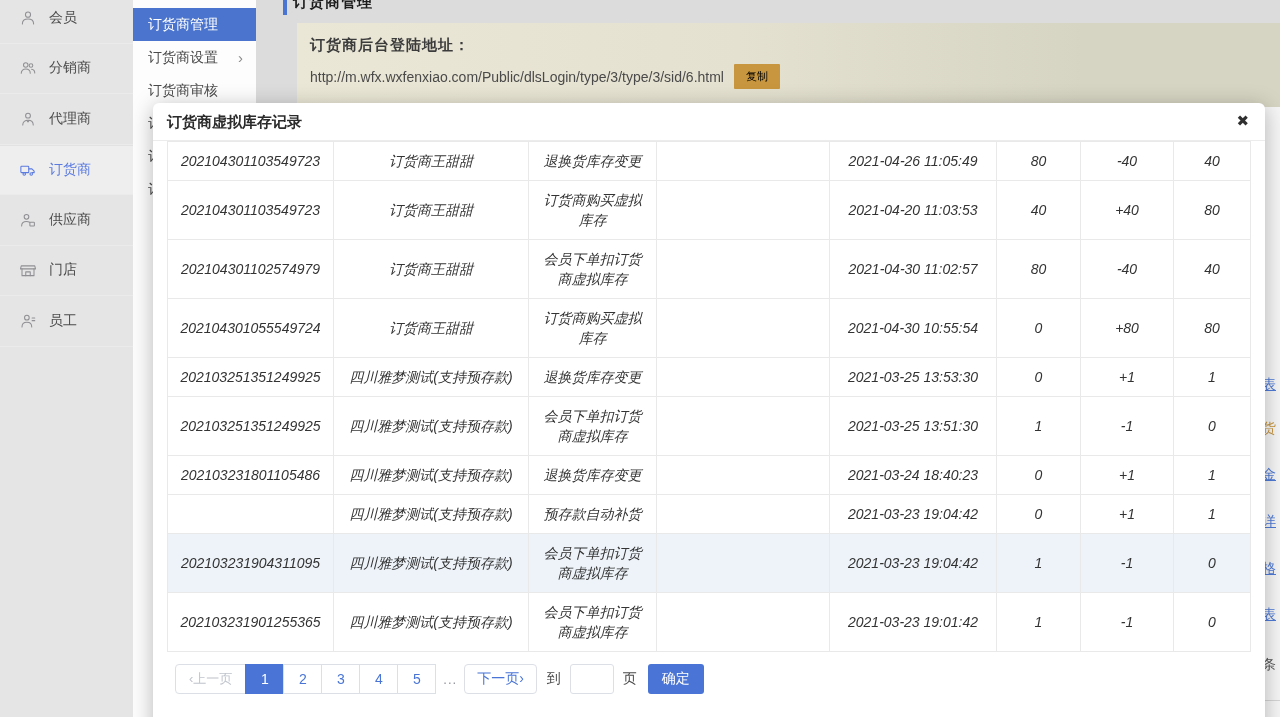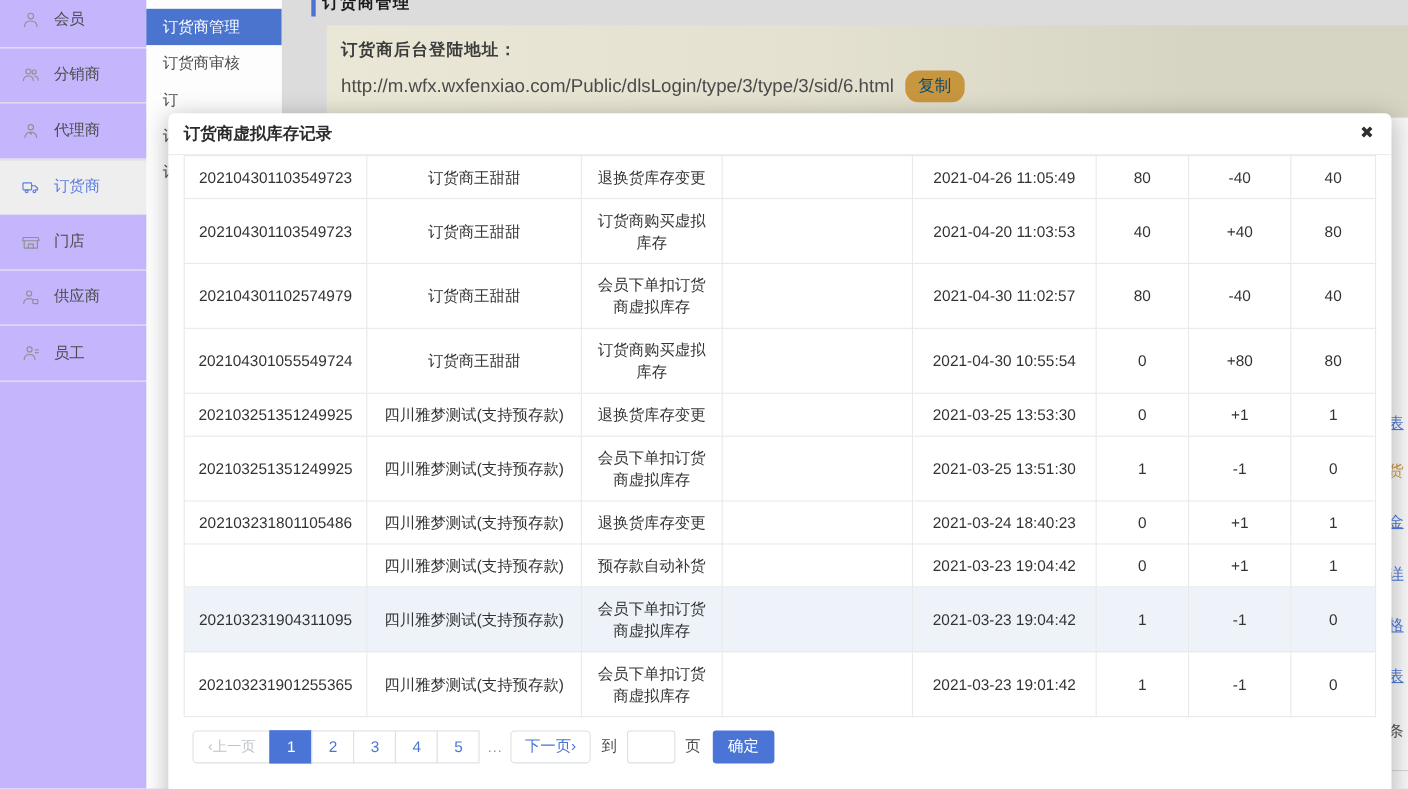--- a/index.html
+++ b/index.html
@@ -1,54 +1,54 @@
 <!DOCTYPE html>
 <html><head>
 <meta charset="utf-8">
 <style>
   * { margin:0; padding:0; box-sizing:border-box; }
   html,body { width:1280px; height:717px; overflow:hidden; font-family:"Liberation Sans","DejaVu Sans",sans-serif; background:#fff; position:relative; }
 
   
-  .sidebar { position:absolute; left:0; top:0; width:161px; height:717px; background:#c4b5fd; border-right:1px solid #e3e3e4; z-index:1; }
+  .sidebar { position:absolute; left:0; top:0; width:161px; height:717px; background:#e5e5e5; border-right:1px solid #e3e3e4; z-index:1; }
   .side-list { margin-top:-7px; }
   .side-item { height:50.5px; display:flex; align-items:center; padding-left:19px; gap:12px; color:#4b4b4b; font-size:14px; border-bottom:1px solid #ebebec; cursor:pointer; }
   .side-item .ic { width:18px; height:18px; display:flex; align-items:center; }
   .side-item svg { width:18px; height:18px; stroke:#909094; fill:none; stroke-width:1.4; stroke-linecap:round; stroke-linejoin:round; }
   .side-item.active { color:#5b7be0; background:#eeeeef; border-top:1px solid #e2e2e3; }
   .side-item.active svg { stroke:#5b7be0; }
 
   
   .submenu { position:absolute; left:133px; top:0; width:123px; height:717px; background:#fdfdfd; padding-top:8px; z-index:2; }
   .sub-item { height:33px; display:flex; align-items:center; padding-left:15px; font-size:14px; color:#4a4a4a; position:relative; cursor:pointer; white-space:nowrap; }
   .sub-item.active { background:#4a74cd; color:#fff; }
   .sub-item .arrow { position:absolute; right:13px; color:#8a8a8a; font-size:15px; top:50%; transform:translateY(-54%); }
 
   
   .content { position:absolute; left:256px; top:0; width:1024px; height:717px; background:#dcdcdd; z-index:1; }
   .title-bar { position:absolute; left:27px; top:0; width:4px; height:15px; background:#4a74d4; }
   .page-title { position:absolute; left:37px; top:-7px; font-size:15px; font-weight:bold; color:#1c1c1c; letter-spacing:1px; }
   .login-box { position:absolute; left:41px; top:23px; right:0; height:84px; background:linear-gradient(90deg,#eae7d6 0%,#e4e1d0 45%,#d6d4c2 80%); padding:13px 0 0 13px; }
   .login-label { font-size:15px; font-weight:bold; color:#3c3c3c; margin-bottom:9px; letter-spacing:1px; }
   .login-row { display:flex; align-items:center; gap:10px; }
-  .login-url { font-size:17px; color:#4a4a4a; }
-  .copy-btn { background:#c8963e; color:#0c4a6e; font-size:15px; padding:5px 12px; border-radius:12px; border:none; cursor:pointer; }
+  .login-url { font-size:14px; color:#4a4a4a; }
+  .copy-btn { background:#c8963e; color:#000000; font-size:11px; padding:5px 12px; border-radius:1px; border:none; cursor:pointer; }
   .content-lower { position:absolute; left:0; top:107px; right:0; bottom:0; background:#f6f6f7; }
 
   
   .fragment { position:absolute; left:1262px; font-size:14px; z-index:5; white-space:nowrap; }
   .strip-line { position:absolute; top:700px; left:1265px; width:15px; height:1px; background:#d5d5d5; z-index:5; }
 
   
   .modal { position:absolute; left:153px; top:103px; width:1112px; height:662px; background:#fff; border-radius:6px; box-shadow:0 4px 22px rgba(0,0,0,.28); z-index:10; }
   .modal-header { height:38px; line-height:38px; padding-left:14px; font-size:15px; font-weight:bold; color:#2b2b2b; border-bottom:1px solid #ececec; position:relative; }
   .modal-close { position:absolute; right:16px; top:0; line-height:36px; font-size:15px; color:#2f2f2f; cursor:pointer; font-weight:bold; }
   .modal-body { padding:0 14px; }
 
-  table.rec { width:1083px; border-collapse:collapse; table-layout:fixed; font-size:14px; color:#333; }
+  table.rec { width:1083px; border-collapse:collapse; table-layout:fixed; font-size:14px; color:#333;font-style:italic; }
   table.rec td { border:1px solid #e9e9e9; text-align:center; padding:9px 8px; line-height:20px; word-break:break-all; }
   td.nowrap { white-space:nowrap; }
   tr.highlighted td { background:#edf3f9; }
 
   
   .pagination { display:flex; align-items:center; margin:12px 0 0 8px; font-size:13px; color:#606266; height:30px; }
   .pg-box { height:30px; border:1px solid #dcdfe6; background:#fff; display:flex; align-items:center; justify-content:center; }
   .pg-prev { padding:0 13px; color:#c0c4cc; border-radius:4px 0 0 4px; cursor:default; }
   .pg-num { width:39px; margin-left:-1px; color:#4a75d6; font-size:14px; cursor:pointer; }
   .pg-num.active { background:#4a75d6; color:#fff; border-color:#4a75d6; }
@@ -101,54 +101,58 @@
             <path d="M13 10.5h4.2l3 3v2h-2.4"></path>
             <circle cx="7" cy="17.3" r="1.7"></circle>
             <circle cx="16.3" cy="17.3" r="1.7"></circle>
           </svg>
         </span>
         <span>订货商</span>
       </div>
       <div class="side-item">
         <span class="ic">
           <svg viewBox="0 0 24 24">
+            <circle cx="10" cy="7.8" r="3.1"></circle>
+            <path d="M3.5 20c0-4 3-6 6.5-6 1.6 0 3 .4 4.2 1.1"></path>
+            <rect x="14.5" y="15" width="6" height="5" rx=".8"></rect>
+          </svg>
+        </span>
+        <span>供应商</span>
+      </div>
+      <div class="side-item">
+        <span class="ic">
+          <svg viewBox="0 0 24 24">
             <path d="M4 10.5V19.5h16v-9"></path>
             <path d="M3 6.5h18l1 4H2z"></path>
             <path d="M9 19.5v-5h6v5"></path>
           </svg>
         </span>
         <span>门店</span>
-      </div>
-      <div class="side-item">
-        <span class="ic">
-          <svg viewBox="0 0 24 24">
-            <circle cx="10" cy="7.8" r="3.1"></circle>
-            <path d="M3.5 20c0-4 3-6 6.5-6 1.6 0 3 .4 4.2 1.1"></path>
-            <rect x="14.5" y="15" width="6" height="5" rx=".8"></rect>
-          </svg>
-        </span>
-        <span>供应商</span>
       </div>
       <div class="side-item">
         <span class="ic">
           <svg viewBox="0 0 24 24">
             <circle cx="10.5" cy="7.5" r="3.1"></circle>
             <path d="M4 20c0-4.2 3-6.3 6.5-6.3S17 15.8 17 20"></path>
             <path d="M17.5 8h3.5M17.5 11.5h3.5"></path>
           </svg>
         </span>
         <span>员工</span>
       </div>
     </div>
 </div>
 
 <div class="submenu">
   <div id="sub-list">
       <div class="sub-item active">
         <span>订货商管理</span>
+      </div>
+      <div class="sub-item">
+        <span>订货商设置</span>
+        <span class="arrow">›</span>
       </div>
       <div class="sub-item">
         <span>订货商审核</span>
       </div>
       <div class="sub-item">
         <span>订</span>
       </div>
       <div class="sub-item">
         <span>订</span>
       </div>

